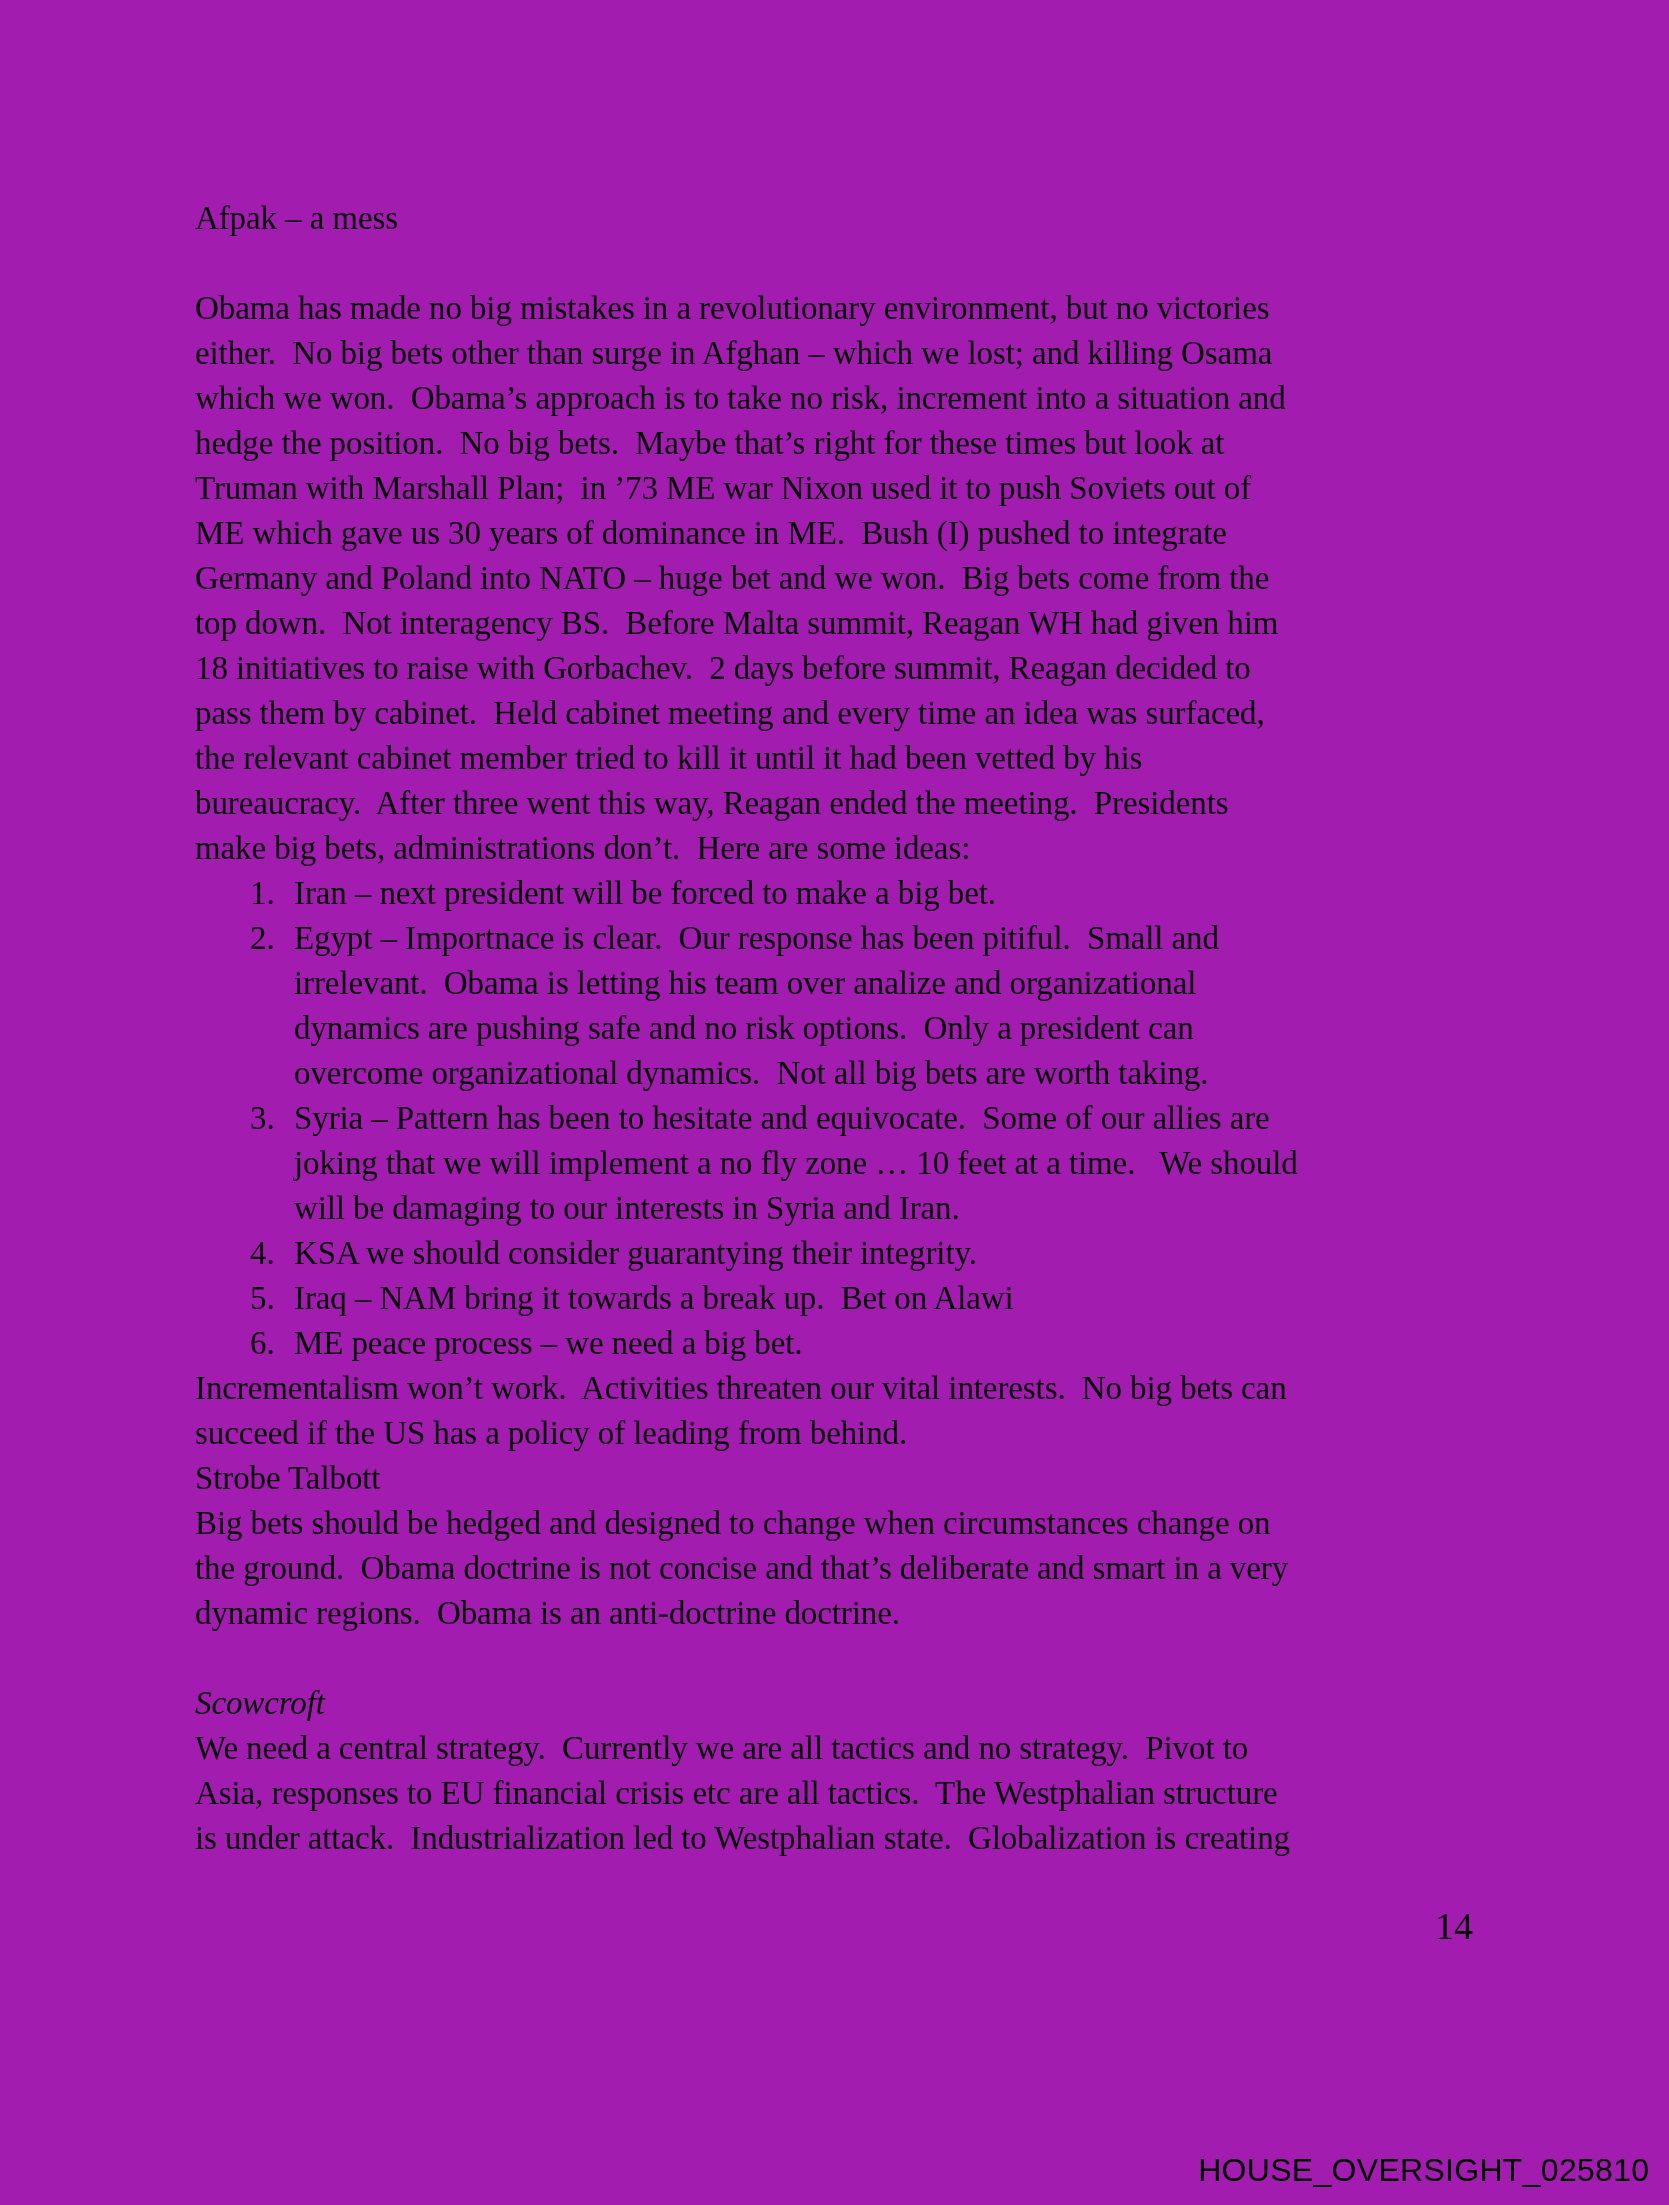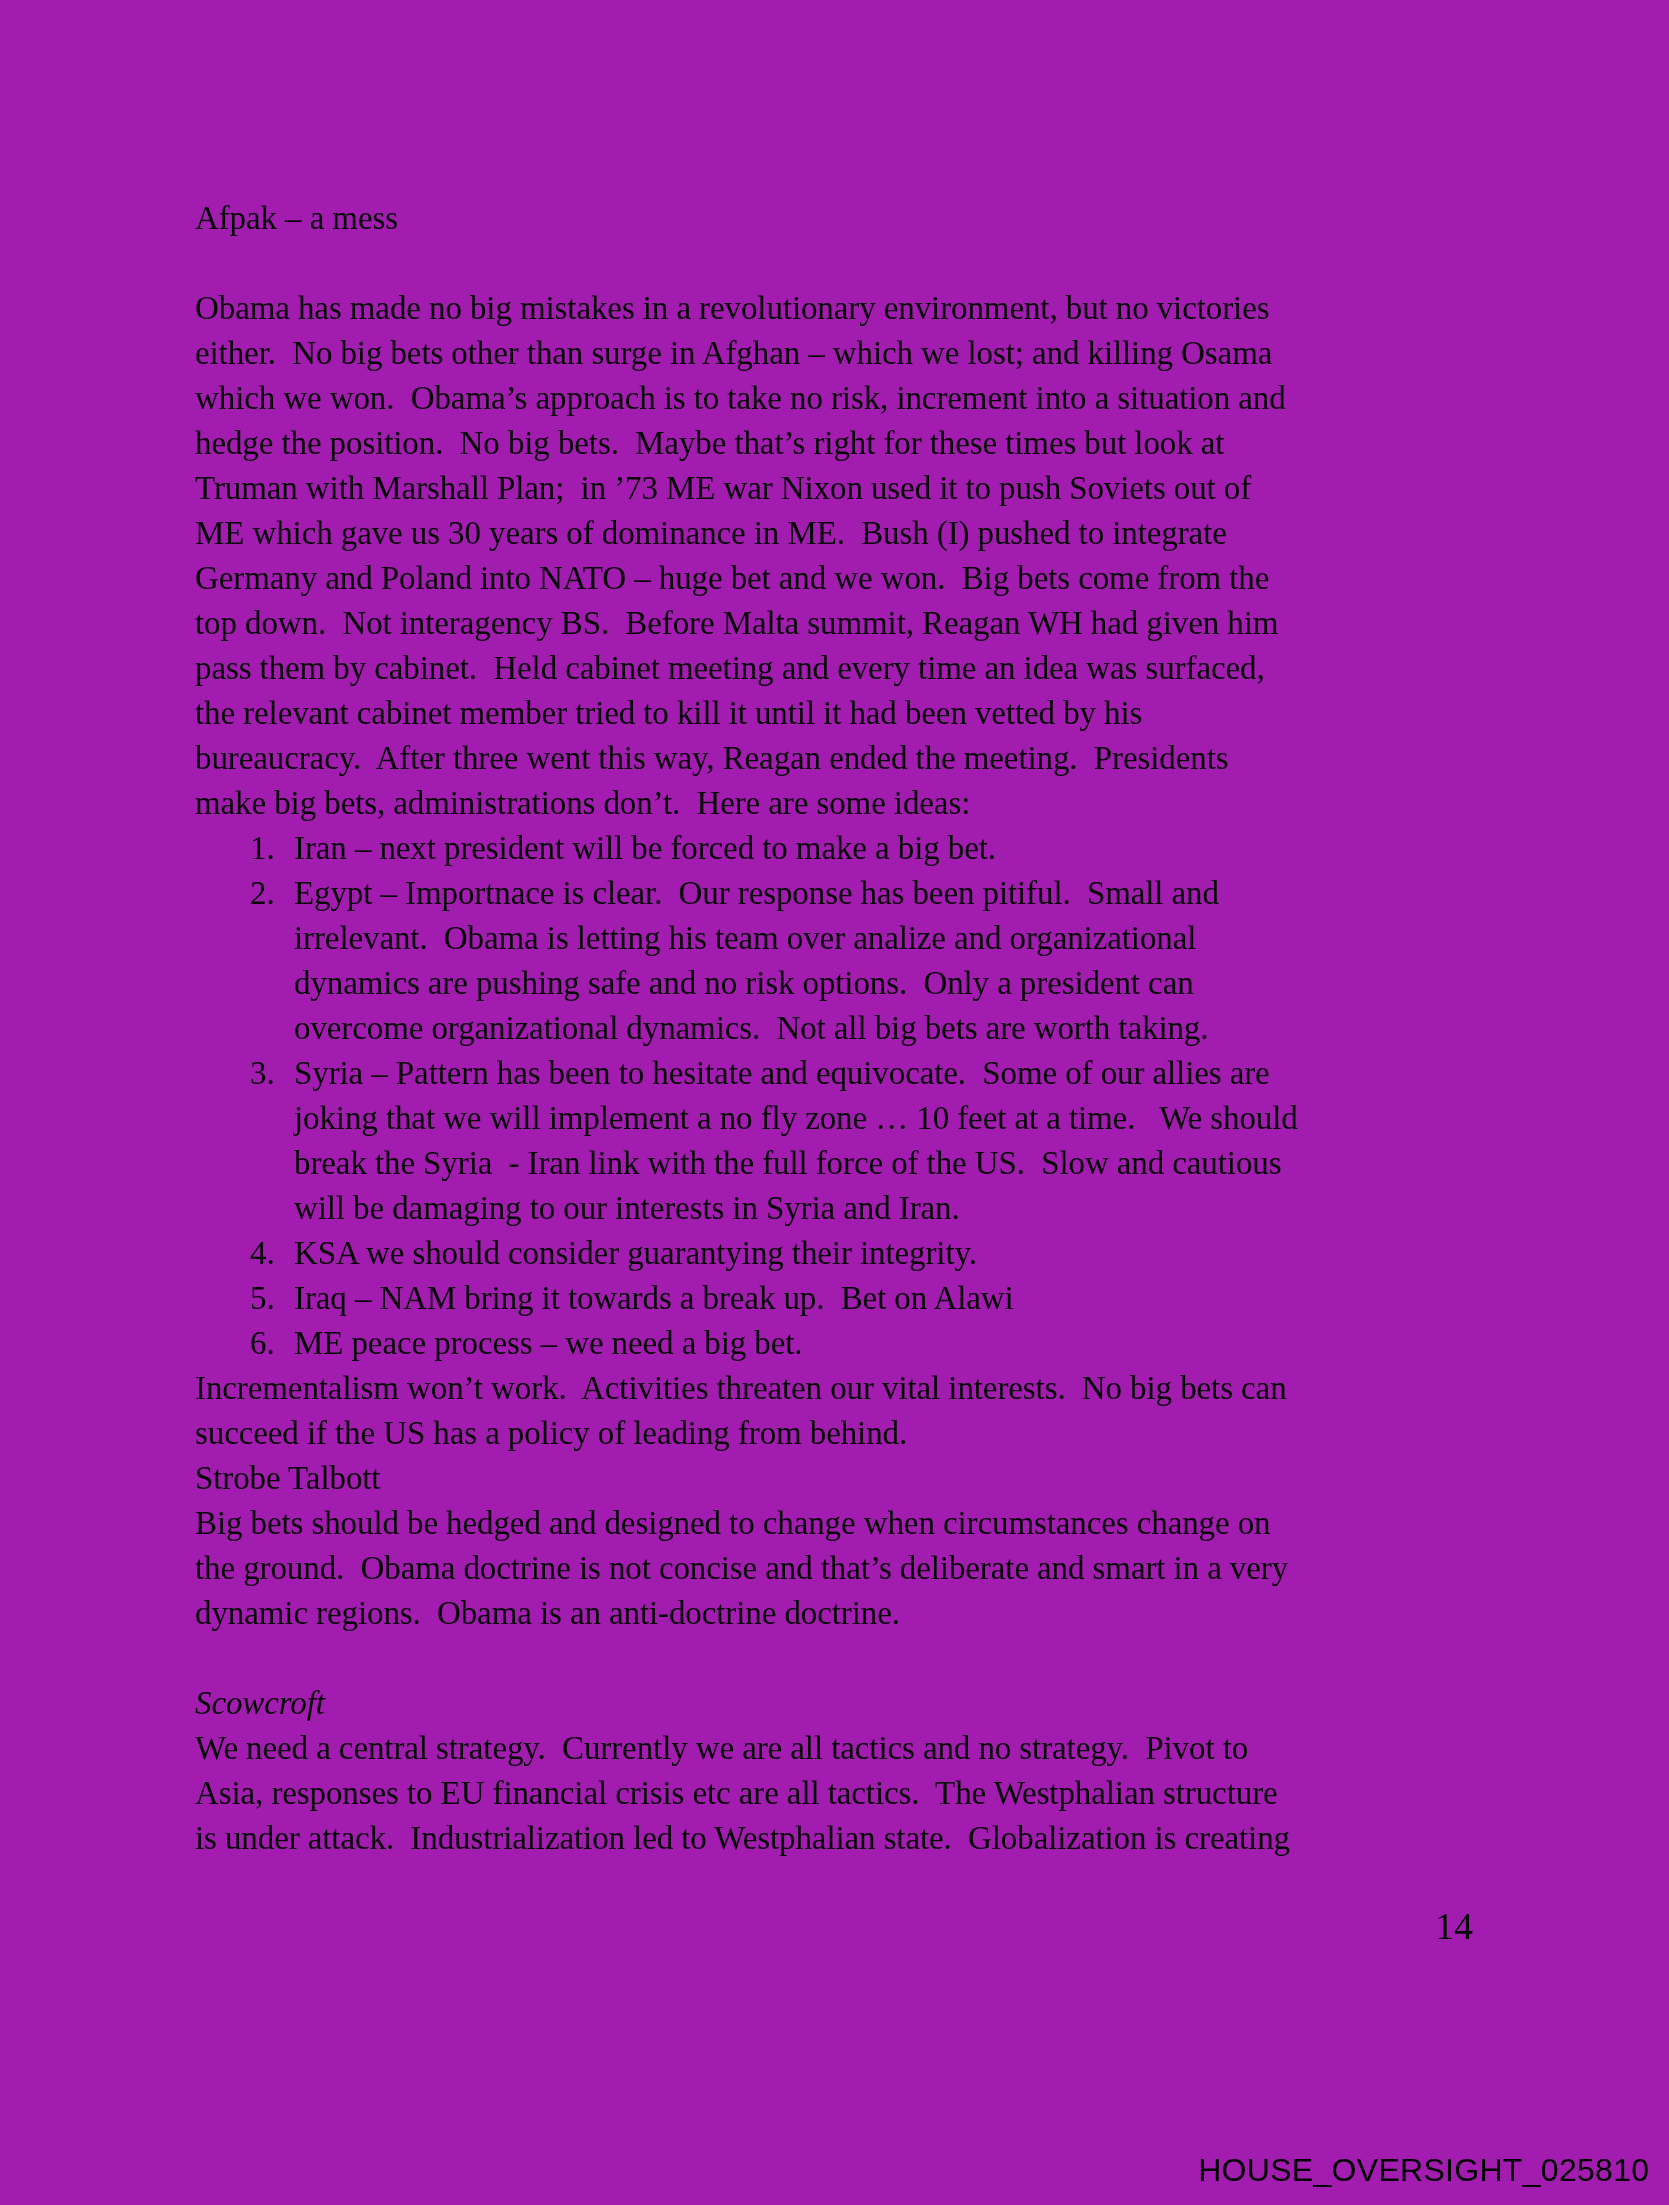--- a/index.html
+++ b/index.html
@@ -57,20 +57,21 @@
 
     <div class="para">
         <div class="line">Obama has made no big mistakes in a revolutionary environment, but no victories</div>
         <div class="line">either.  No big bets other than surge in Afghan – which we lost; and killing Osama</div>
         <div class="line">which we won.  Obama’s approach is to take no risk, increment into a situation and</div>
         <div class="line">hedge the position.  No big bets.  Maybe that’s right for these times but look at</div>
         <div class="line">Truman with Marshall Plan;  in ’73 ME war Nixon used it to push Soviets out of</div>
         <div class="line">ME which gave us 30 years of dominance in ME.  Bush (I) pushed to integrate</div>
         <div class="line">Germany and Poland into NATO – huge bet and we won.  Big bets come from the</div>
         <div class="line">top down.  Not interagency BS.  Before Malta summit, Reagan WH had given him</div>
+        <div class="line">18 initiatives to raise with Gorbachev.  2 days before summit, Reagan decided to</div>
         <div class="line">pass them by cabinet.  Held cabinet meeting and every time an idea was surfaced,</div>
         <div class="line">the relevant cabinet member tried to kill it until it had been vetted by his</div>
         <div class="line">bureaucracy.  After three went this way, Reagan ended the meeting.  Presidents</div>
         <div class="line">make big bets, administrations don’t.  Here are some ideas:</div>
       </div>
 
     <ol class="ideas">
       <li class="item">
         <span class="num">1.</span>
         <div class="item-text">
@@ -84,21 +85,20 @@
             <div class="line">irrelevant.  Obama is letting his team over analize and organizational</div>
             <div class="line">dynamics are pushing safe and no risk options.  Only a president can</div>
             <div class="line">overcome organizational dynamics.  Not all big bets are worth taking.</div>
           </div>
       </li>
       <li class="item">
         <span class="num">3.</span>
         <div class="item-text">
             <div class="line">Syria – Pattern has been to hesitate and equivocate.  Some of our allies are</div>
             <div class="line">joking that we will implement a no fly zone … 10 feet at a time.   We should</div>
-            <div class="line">break the Syria  - Iran link with the full force of the US.  Slow and cautious</div>
             <div class="line">will be damaging to our interests in Syria and Iran.</div>
           </div>
       </li>
       <li class="item">
         <span class="num">4.</span>
         <div class="item-text">
             <div class="line">KSA we should consider guarantying their integrity.</div>
           </div>
       </li>
       <li class="item">

